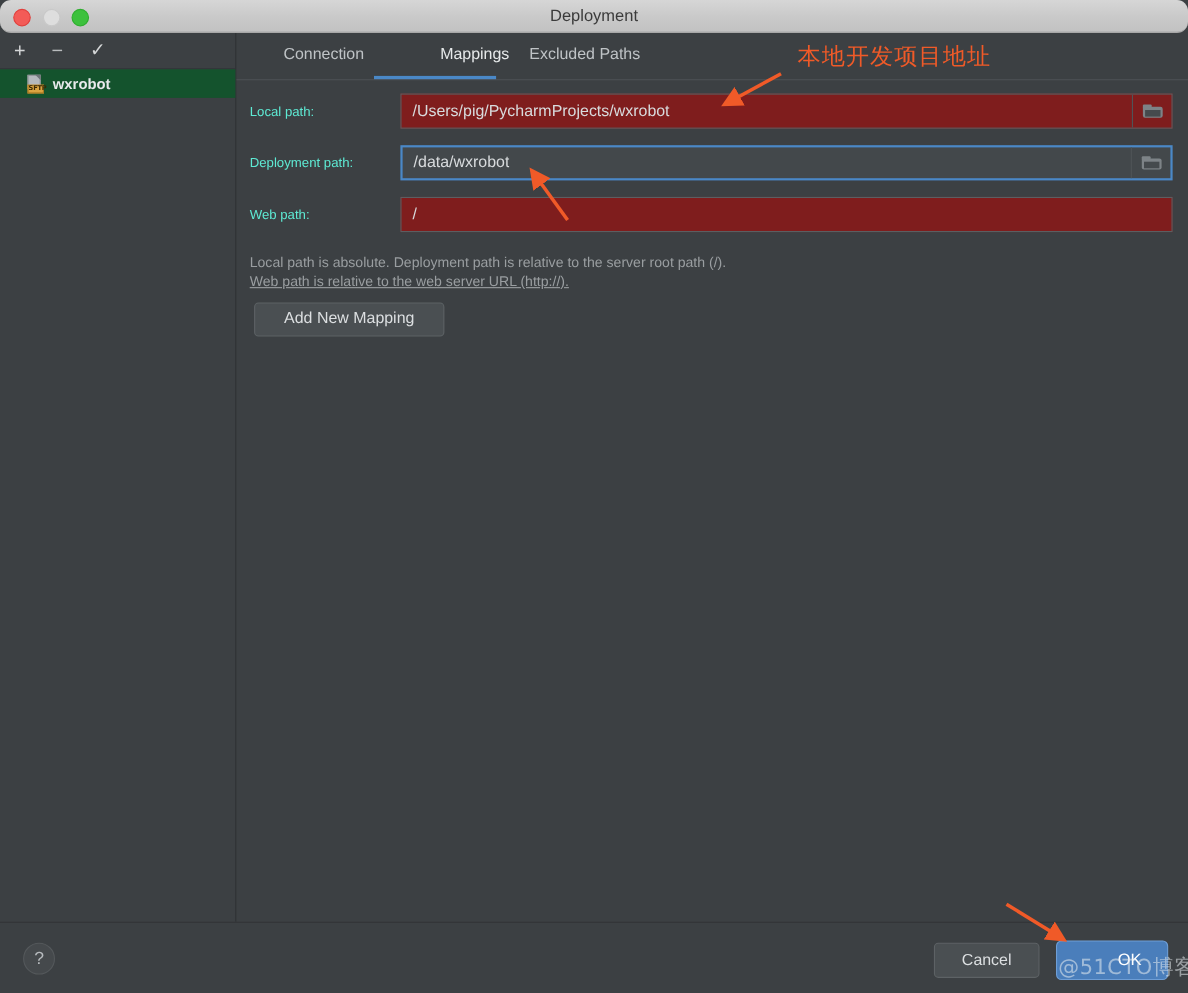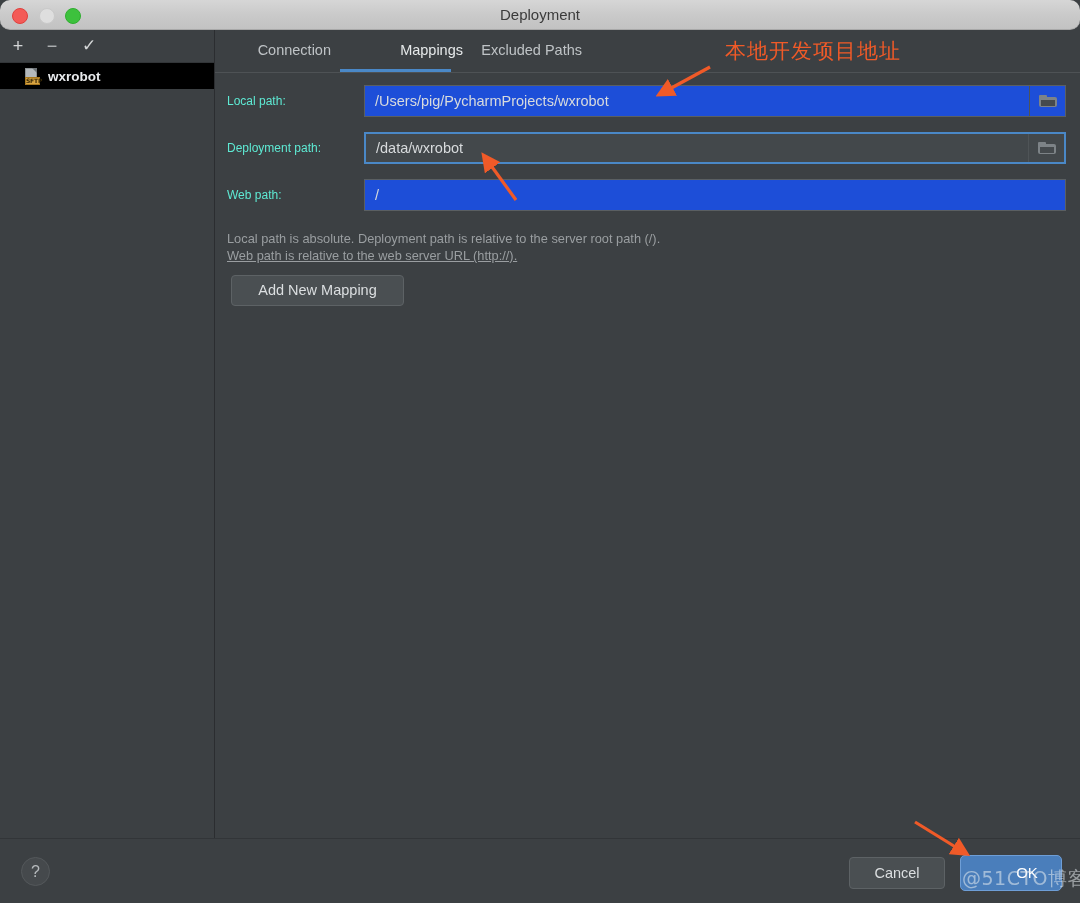--- a/index.html
+++ b/index.html
@@ -75,21 +75,21 @@
     cursor: default;
   }
   .tb-btn.add    { left: 5px; }
   .tb-btn.remove { left: 39px; color: #b9bcbe; }
   .tb-btn.check  { left: 76px; font-size: 17px; }
 
   .tree-item {
     position: absolute;
     left: 0; top: 33px;
     width: 214px; height: 26px;
-    background: #000000;
+    background: #14532d;
     display: flex;
     align-items: center;
     padding-left: 24px;
     box-sizing: border-box;
   }
   .sftp-icon {
     position: relative;
     width: 17px; height: 17px;
     margin-right: 7px;
     flex: 0 0 auto;
@@ -178,21 +178,21 @@
     height: 32px;
     line-height: 32px;
     font-size: 12px;
     color: #5eead4;
     white-space: nowrap;
   }
   .field {
     position: absolute;
     top: 0;
     height: 32px;
-    background: #1d4ed8;
+    background: #7f1d1d;
     border: 1px solid #5a5f62;
     box-sizing: border-box;
     display: flex;
     align-items: center;
   }
   .field.focused {
     border: 2px solid #4a88c7;
     background: #43484b;
   }
   .field-value {

